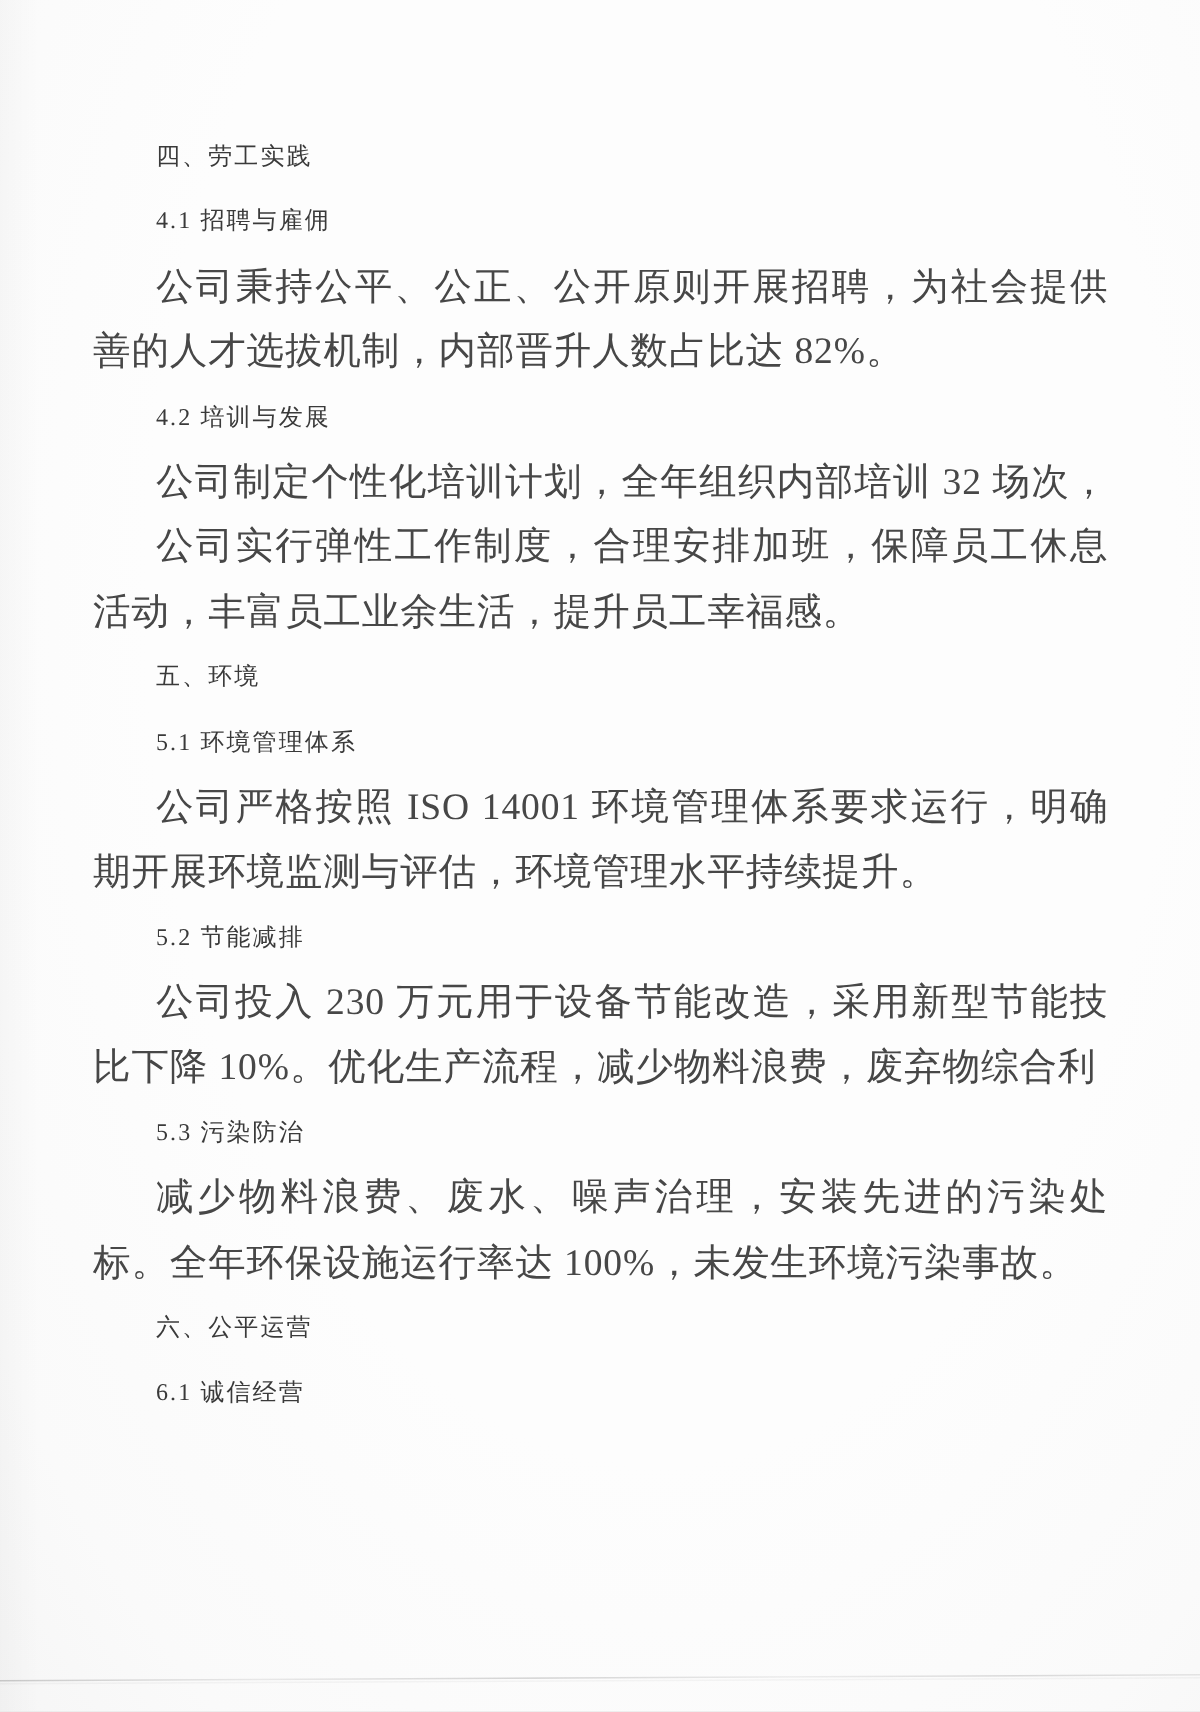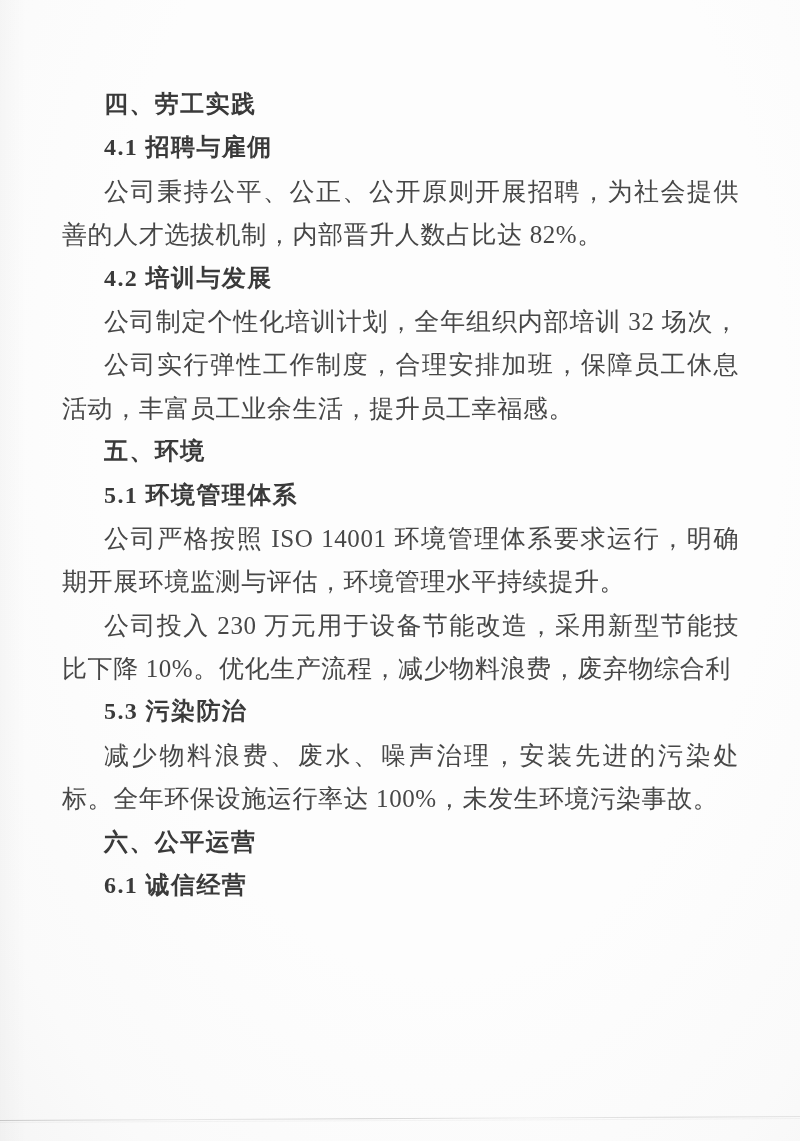--- a/index.html
+++ b/index.html
@@ -35,22 +35,22 @@
   .line {
     height: 43.4px;
     line-height: 43.4px;
     font-size: 25px;
     letter-spacing: 0.6px;
     color: #474747;
     text-align: left;
     overflow: hidden;
   }
   .line.heading {
-    font-size: 24px;
-    font-weight: 700;
+    font-size: 16px;
+    font-weight: 400;
     letter-spacing: 1.4px;
     color: #3a3a3a;
   }
   .line.indent {
     padding-left: 42px;
   }
   .line.fill {
     text-align: justify;
     text-align-last: justify;
     text-justify: inter-character;
@@ -83,20 +83,21 @@
       <div class="line body indent fill">公司秉持公平、公正、公开原则开展招聘，为社会提供就业岗位。建立了完</div>
       <div class="line body">善的人才选拔机制，内部晋升人数占比达 82%。</div>
       <div class="line heading indent">4.2 培训与发展</div>
       <div class="line body indent fill">公司制定个性化培训计划，全年组织内部培训 32 场次，培训费用投入 10 万</div>
       <div class="line body indent fill">公司实行弹性工作制度，合理安排加班，保障员工休息时间。组织各类文体</div>
       <div class="line body">活动，丰富员工业余生活，提升员工幸福感。</div>
       <div class="line heading indent">五、环境</div>
       <div class="line heading indent">5.1 环境管理体系</div>
       <div class="line body indent fill">公司严格按照 ISO 14001 环境管理体系要求运行，明确环境目标和指标，定</div>
       <div class="line body">期开展环境监测与评估，环境管理水平持续提升。</div>
+      <div class="line heading indent">5.2 节能减排</div>
       <div class="line body indent fill">公司投入 230 万元用于设备节能改造，采用新型节能技术，单位产品能耗同</div>
       <div class="line body">比下降 10%。优化生产流程，减少物料浪费，废弃物综合利用率达 100%。</div>
       <div class="line heading indent">5.3 污染防治</div>
       <div class="line body indent fill">减少物料浪费、废水、噪声治理，安装先进的污染处理，污染物排放全部达</div>
       <div class="line body">标。全年环保设施运行率达 100%，未发生环境污染事故。</div>
       <div class="line heading indent">六、公平运营</div>
       <div class="line heading indent">6.1 诚信经营</div>
     </div>
   <div class="scan-line"></div>
 </div>

